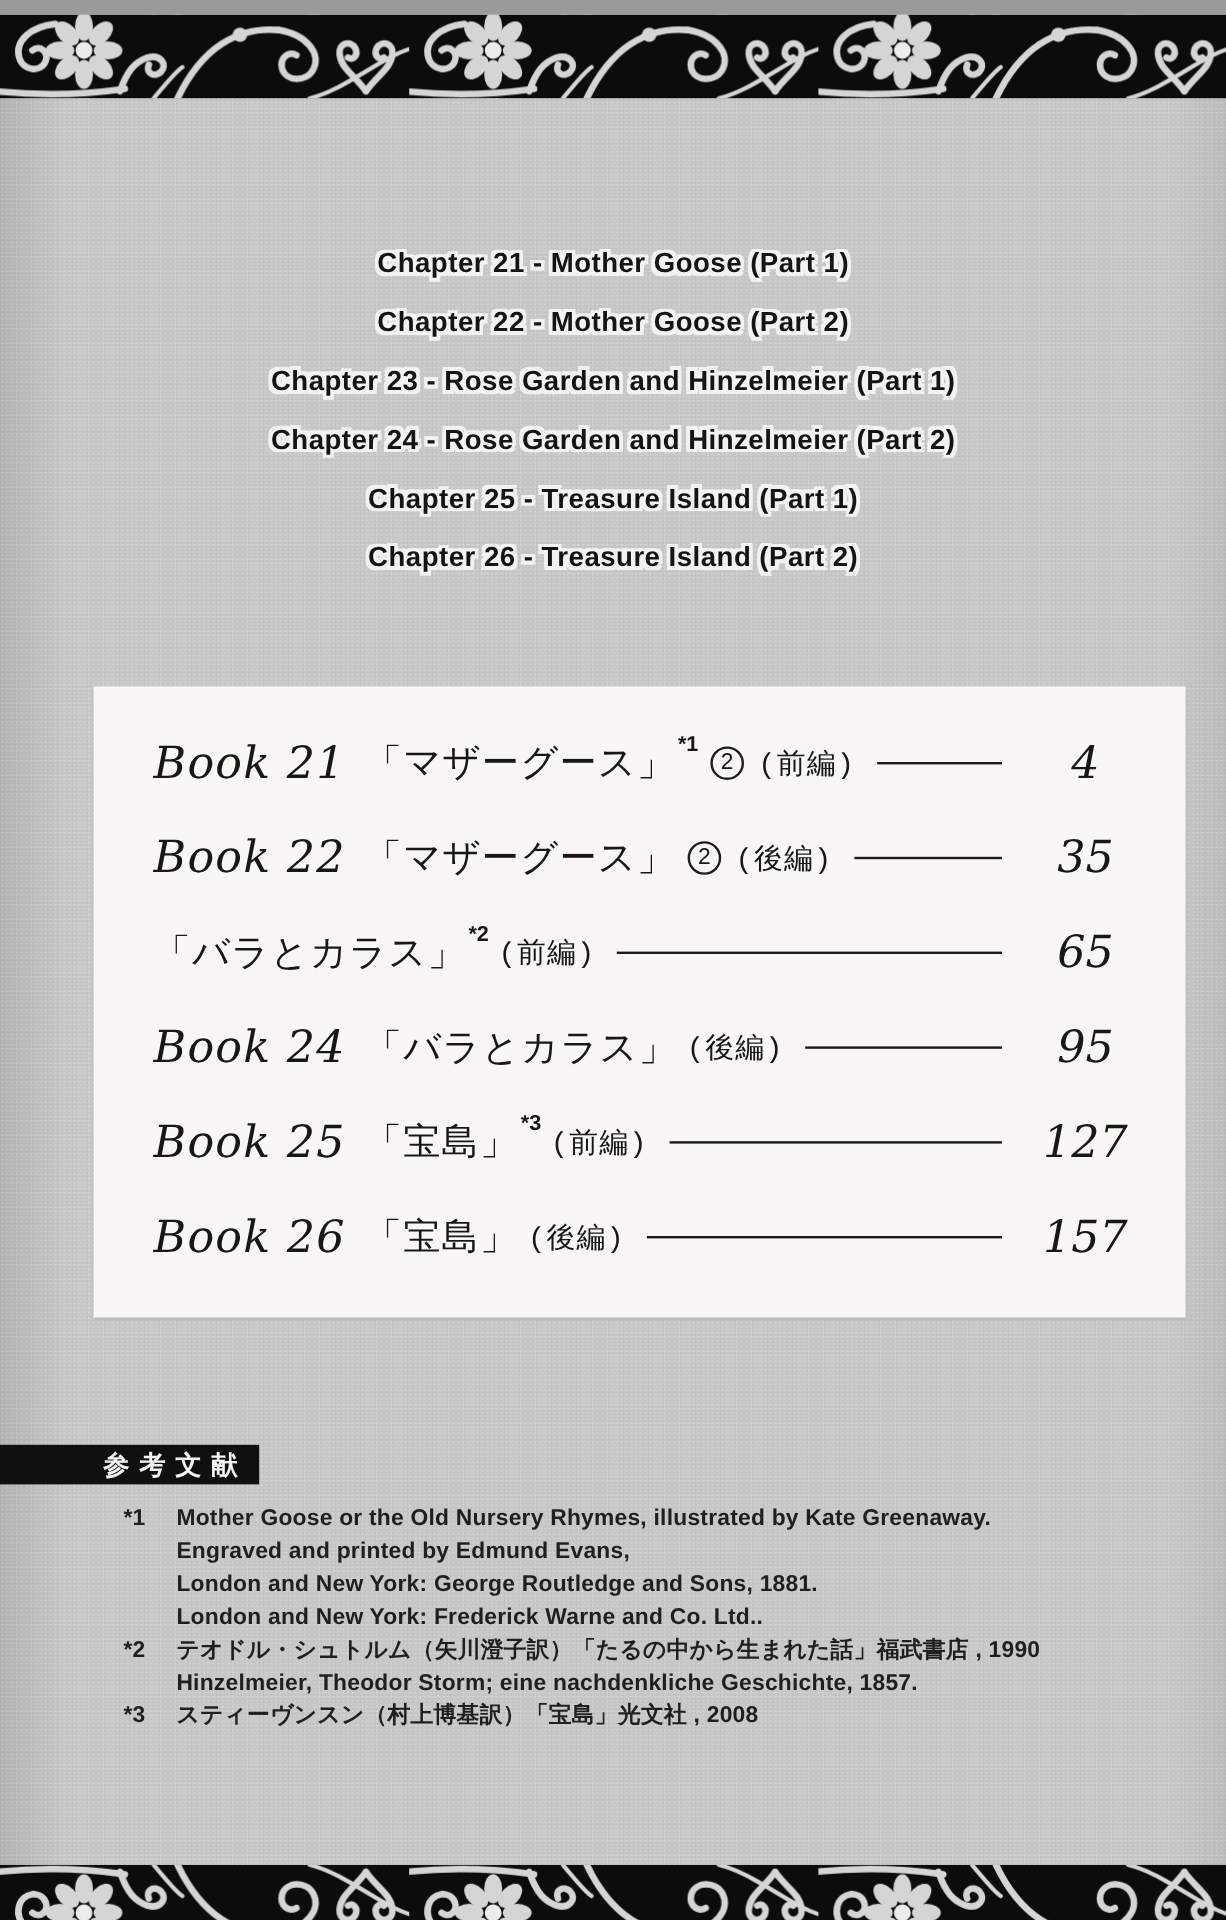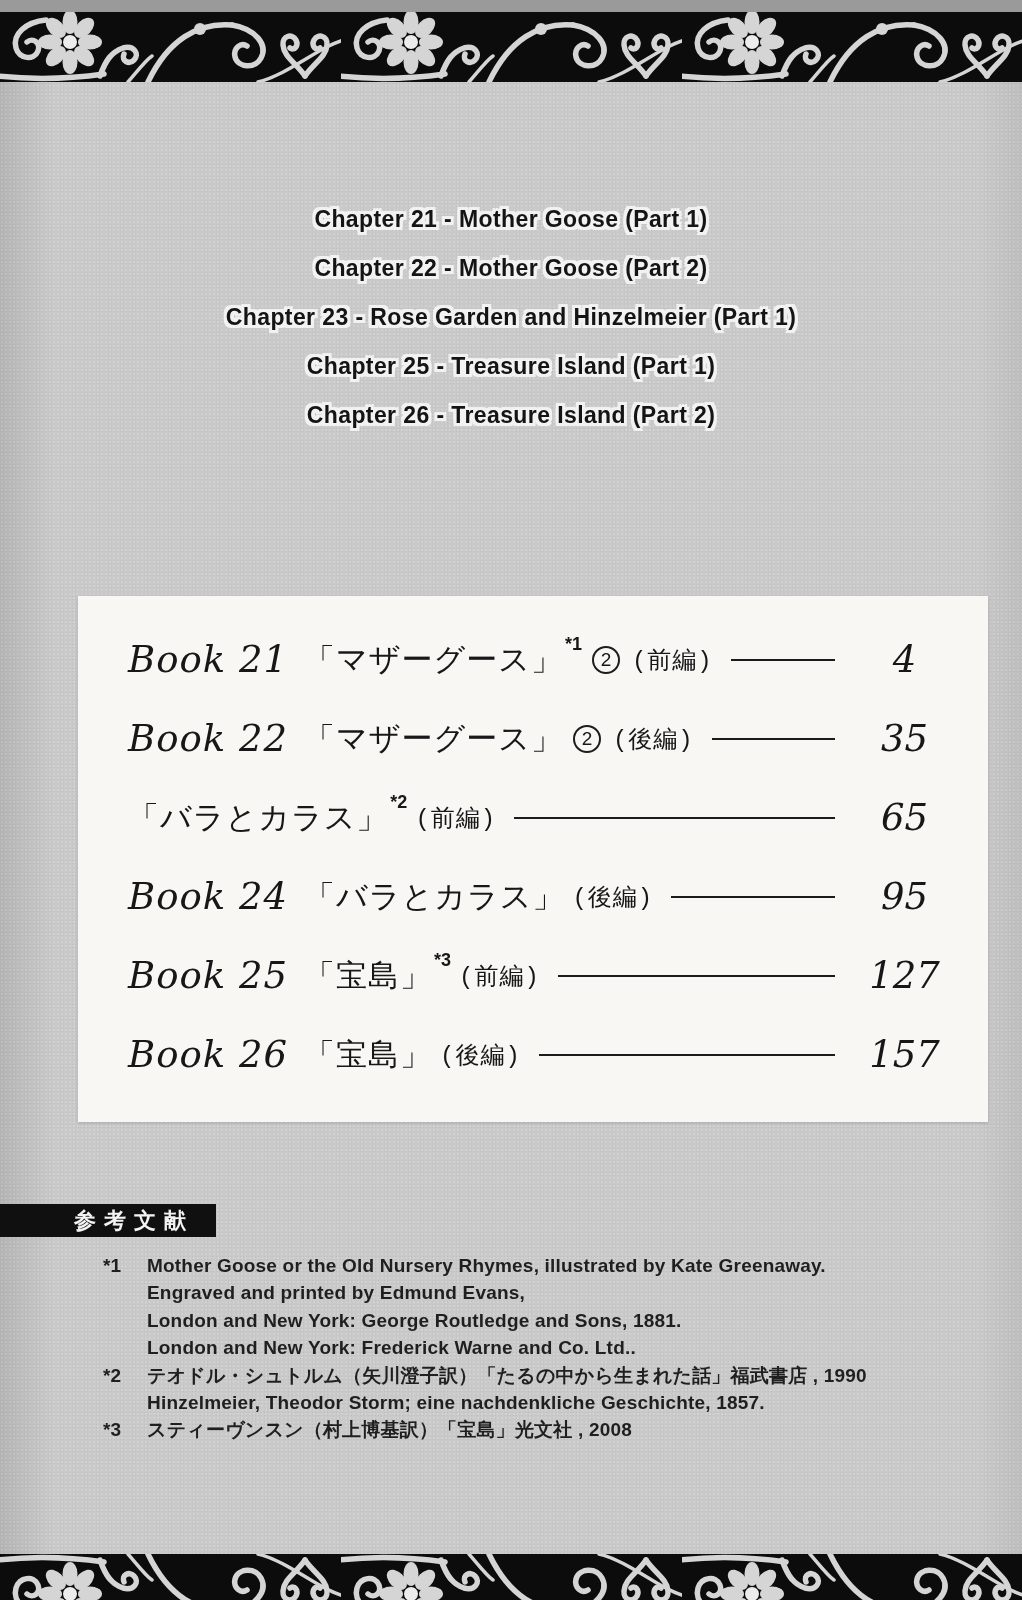--- a/index.html
+++ b/index.html
@@ -34,21 +34,21 @@
     text-shadow:
       -3px -3px 0 #f2f2f2, 3px -3px 0 #f2f2f2,
       -3px  3px 0 #f2f2f2, 3px  3px 0 #f2f2f2,
       -3px 0 0 #f2f2f2, 3px 0 0 #f2f2f2,
        0 -3px 0 #f2f2f2, 0 3px 0 #f2f2f2,
       -2px -2px 0 #f2f2f2, 2px 2px 0 #f2f2f2,
       -2px 2px 0 #f2f2f2, 2px -2px 0 #f2f2f2;
   }
   
   .toc-box{
-    position:absolute;left:78px;top:584px;width:910px;height:526px;
+    position:absolute;left:78px;top:560px;width:910px;height:526px;
     background:#f8f7f4;
     box-shadow:0 1px 3px rgba(0,0,0,0.18);
     box-sizing:border-box;
     padding:24px 36px 0 50px;
   }
   .toc-row{
     height:79px;display:flex;align-items:center;color:#171717;
   }
   .book{
     font-family:"DejaVu Serif","Liberation Serif",serif;
@@ -78,21 +78,21 @@
   .pagenum{
     font-family:"DejaVu Serif","Liberation Serif",serif;
     font-style:italic;font-size:37px;
     flex:0 0 95px;text-align:center;white-space:nowrap;
   }
   
   .ref-heading{
     position:absolute;left:0;top:1192px;width:216px;height:33px;
     background:#101010;color:#f3f3f3;
     display:flex;align-items:center;justify-content:flex-end;
-    padding-right:22px;box-sizing:border-box;
+    padding-right:10px;box-sizing:border-box;
     font-size:22px;font-weight:bold;letter-spacing:8px;
   }
   .refs{
     position:absolute;left:103px;top:1240px;width:880px;color:#1f1f1f;
   }
   .ref-entry{display:flex;align-items:flex-start;}
   .ref-label{
     flex:0 0 44px;font-size:19px;line-height:27.4px;font-weight:bold;
   }
   .ref-lines{flex:1;}
@@ -151,20 +151,21 @@
         </pattern>
       </defs>
       <rect width="1022" height="70" fill="url(#ornT)"></rect>
     </svg>
   </div>
 
   <div class="chapters">
     <div class="chapter-line">Chapter 21 - Mother Goose (Part 1)</div>
     <div class="chapter-line">Chapter 22 - Mother Goose (Part 2)</div>
     <div class="chapter-line">Chapter 23 - Rose Garden and Hinzelmeier (Part 1)</div>
+    <div class="chapter-line">Chapter 24 - Rose Garden and Hinzelmeier (Part 2)</div>
     <div class="chapter-line">Chapter 25 - Treasure Island (Part 1)</div>
     <div class="chapter-line">Chapter 26 - Treasure Island (Part 2)</div>
   </div>
 
   <div class="toc-box">
 
     <div class="toc-row">
       <span class="book">Book 21</span>
       <span class="jtitle">「マザーグース」</span>
       <span class="fnote">*1</span>

